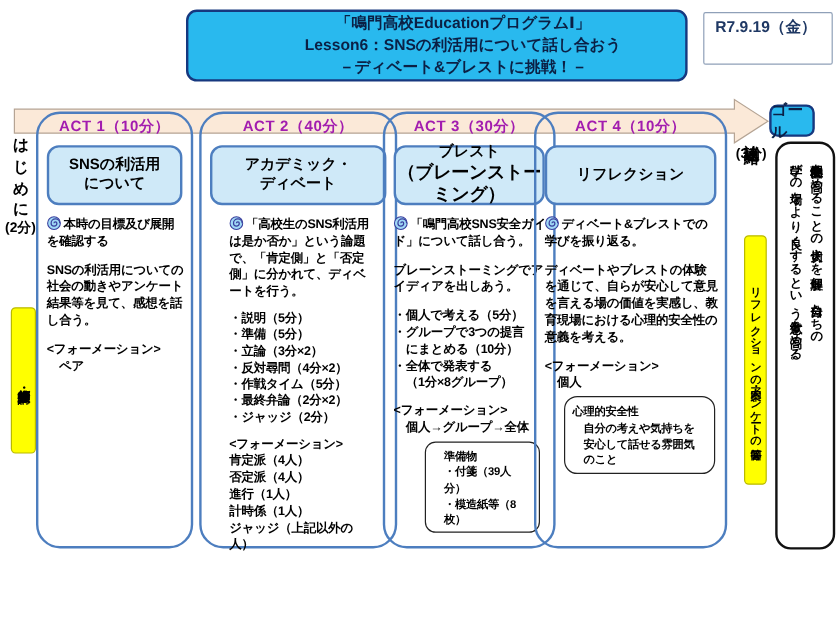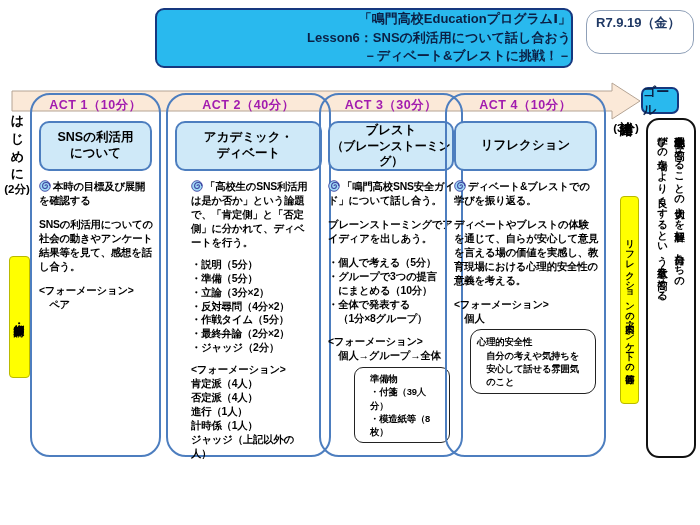--- a/index.html
+++ b/index.html
@@ -4,47 +4,47 @@
 <style>
   html,body{margin:0;padding:0;background:#fff;}
   #stage{
     position:relative;width:700px;height:525px;background:#ffffff;overflow:hidden;
     font-family:"Liberation Sans","DejaVu Sans",sans-serif;color:#000;
   }
   
   .title-box{
     position:absolute;left:155px;top:8px;width:418px;height:60px;box-sizing:border-box;
     background:#29b9ee;border:2.5px solid #16387f;border-radius:9px;
-    display:flex;flex-direction:column;align-items:flex-end;justify-content:center;
+    display:flex;flex-direction:column;align-items:center;justify-content:center;
     font-size:13px;font-weight:700;color:#0b2045;line-height:1.45;text-align:center;padding-left:44px;
   }
   .date-box{
     position:absolute;left:586px;top:10px;width:108px;height:44px;box-sizing:border-box;
-    background:#fff;border:1.5px solid #8fa0b8;border-radius:14px;
+    background:#fff;border:1.5px solid #8fa0b8;border-radius:2px;
     padding:3px 0 0 9px;font-size:13px;font-weight:700;color:#1f3864;line-height:1.45;
   }
   
   #arrow-svg{position:absolute;left:0;top:0;z-index:1;pointer-events:none;}
   
   .col{
     position:absolute;top:93px;height:364px;box-sizing:border-box;z-index:3;
     border:2.5px solid #4d7ebf;border-radius:20px;background:transparent;
   }
   .col-header{
     margin-top:2px;height:17px;text-align:center;
     font-size:12.5px;font-weight:700;color:#a21caf;letter-spacing:.5px;
   }
   .col-title{
     margin:7px 7px 0;height:50px;box-sizing:border-box;
     background:#cfe9f8;border:2px solid #4d7ebf;border-radius:10px;
     display:flex;flex-direction:column;align-items:center;justify-content:center;
     font-size:12.5px;font-weight:700;line-height:1.25;text-align:center;
   }
   .col-title .t2:empty{display:none;}
-  #col3 .col-title .t2{font-size:12px;letter-spacing:-.3px;}
+  #col3 .col-title .t2{font-size:15px;letter-spacing:-.3px;}
   .col-body{
     padding:9px 5px 0 7px;font-size:10.4px;font-weight:700;line-height:1.34;
     letter-spacing:-.2px;
   }
   .col-body p{margin:0 0 10px;white-space:pre-line;}
   #col2 .col-body p{margin:0 16px 8px;}
   .formation .f-val{white-space:pre-line;}
   .spiral{display:inline-block;margin-right:2px;vertical-align:-2px;line-height:0;}
   .mini-box{
     box-sizing:border-box;border:1.4px solid #222;border-radius:9px;background:#fff;

